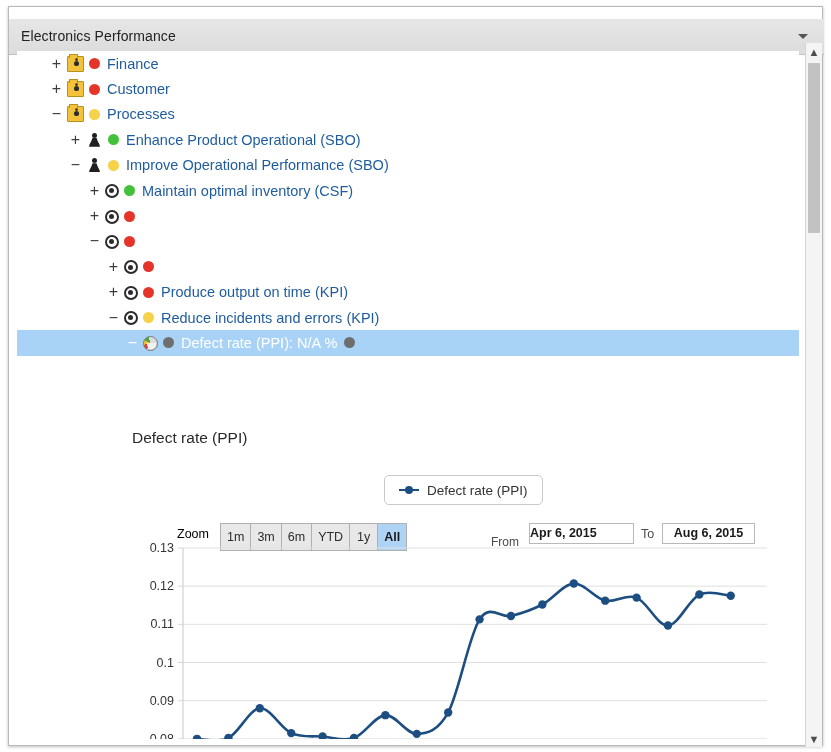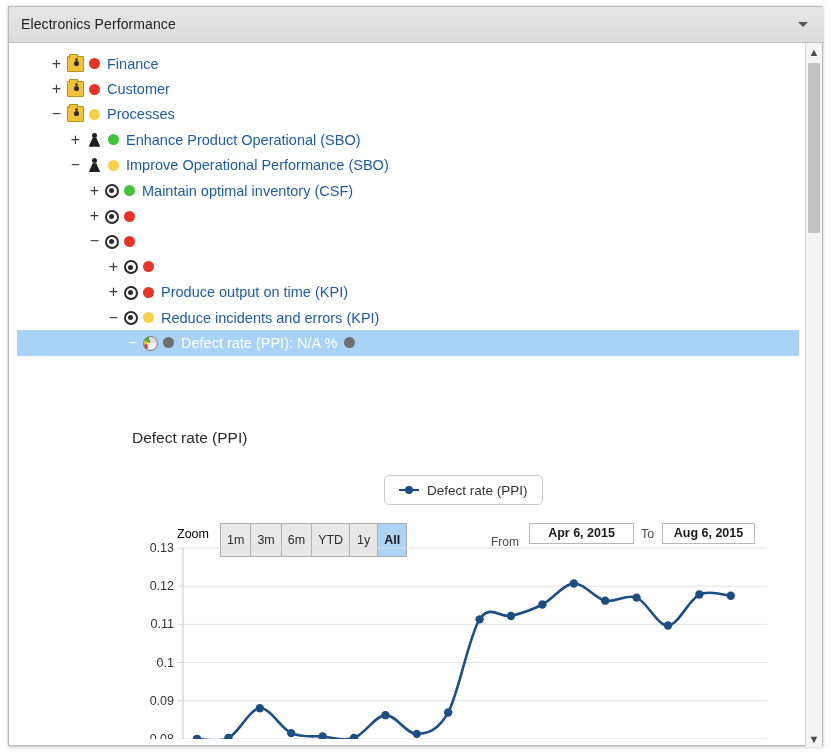--- a/index.html
+++ b/index.html
@@ -21,21 +21,21 @@
     left: 8px; top: 6px;
     width: 815px; height: 740px;
     border: 1px solid #b9b9b9;
     background: #ffffff;
     box-shadow: 0 1px 3px rgba(0,0,0,0.25);
   }
 
   
   #titlebar {
     position: absolute;
-    left: 0; top: 0;
+    left: 0; top: 12px;
     width: 815px; height: 36px;
     background: linear-gradient(#e6e6e6, #dcdcdc);
     border-bottom: 1px solid #c0c0c0;
   }
   #titlebar-label {
     position: absolute;
     left: 12px; top: 9px;
     font-size: 14px;
     color: #222222;
     letter-spacing: 0.1px;
@@ -244,21 +244,21 @@
   #zoom-label {
     position: absolute;
     left: 160px; top: 4px;
     font-size: 12.5px;
     color: #000000;
   }
   #zoom-buttons {
     position: absolute;
     left: 203px; top: 0;
     display: flex;
-    height: 34px;
+    height: 28px;
     border: 1px solid #b0b0b0;
     background: #b91c1c;
   }
   .zoom-btn {
     display: flex;
     align-items: center;
     justify-content: center;
     min-width: 28px;
     padding: 0 6px;
     font-size: 12.5px;
@@ -277,21 +277,20 @@
     position: absolute;
     left: 474px; top: 12px;
     font-size: 12px;
     color: #4a4a4a;
   }
   #from-value {
     position: absolute;
     left: 512px; top: 0;
     width: 105px; height: 21px;
     line-height: 19px;
-    text-align: center;
     font-size: 12.5px;
     font-weight: bold;
     color: #1a1a1a;
     border: 1px solid #b8b8b8;
     background: #ffffff;
     cursor: pointer;
   }
   #to-label {
     position: absolute;
     left: 624px; top: 4px;

